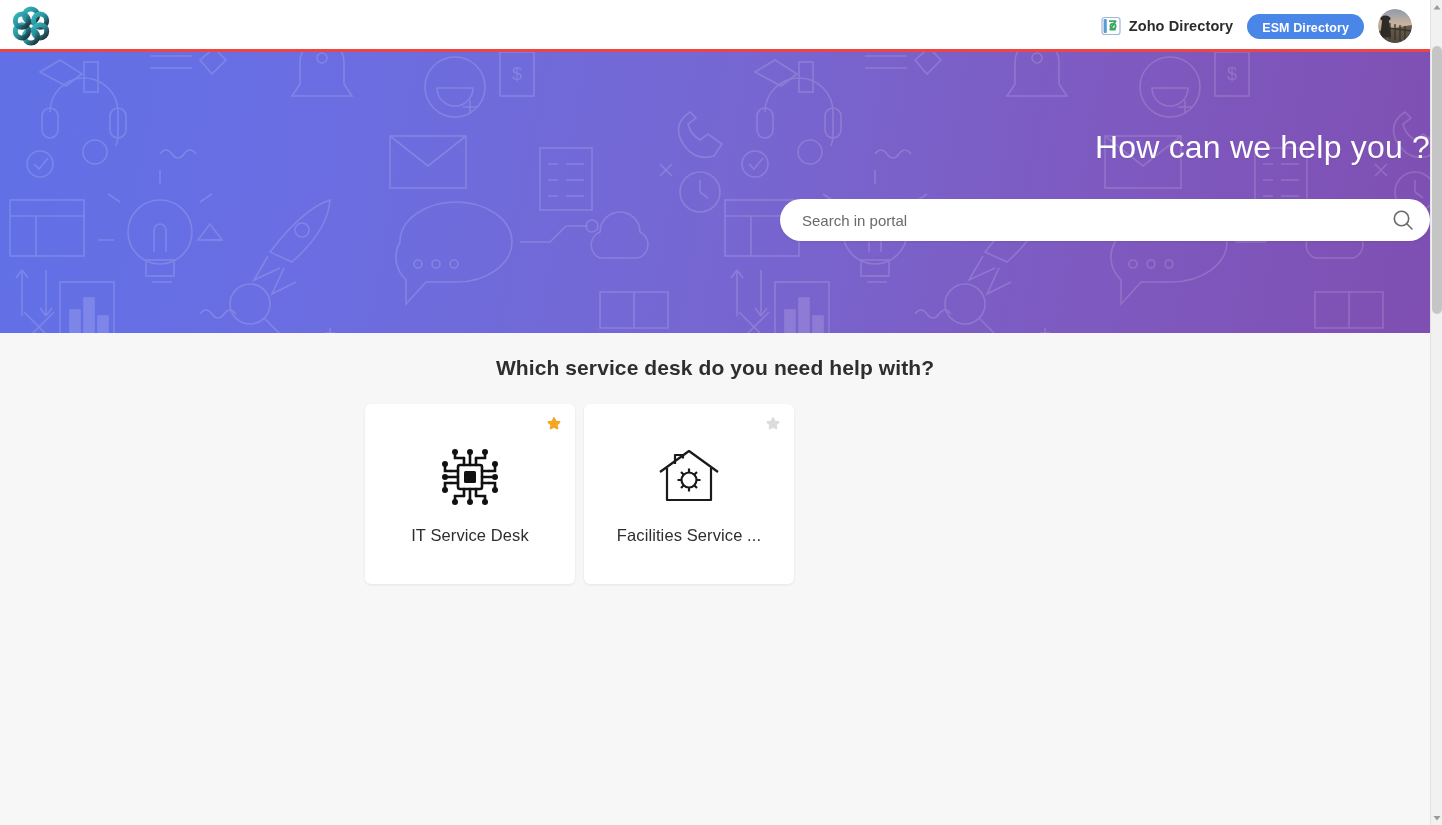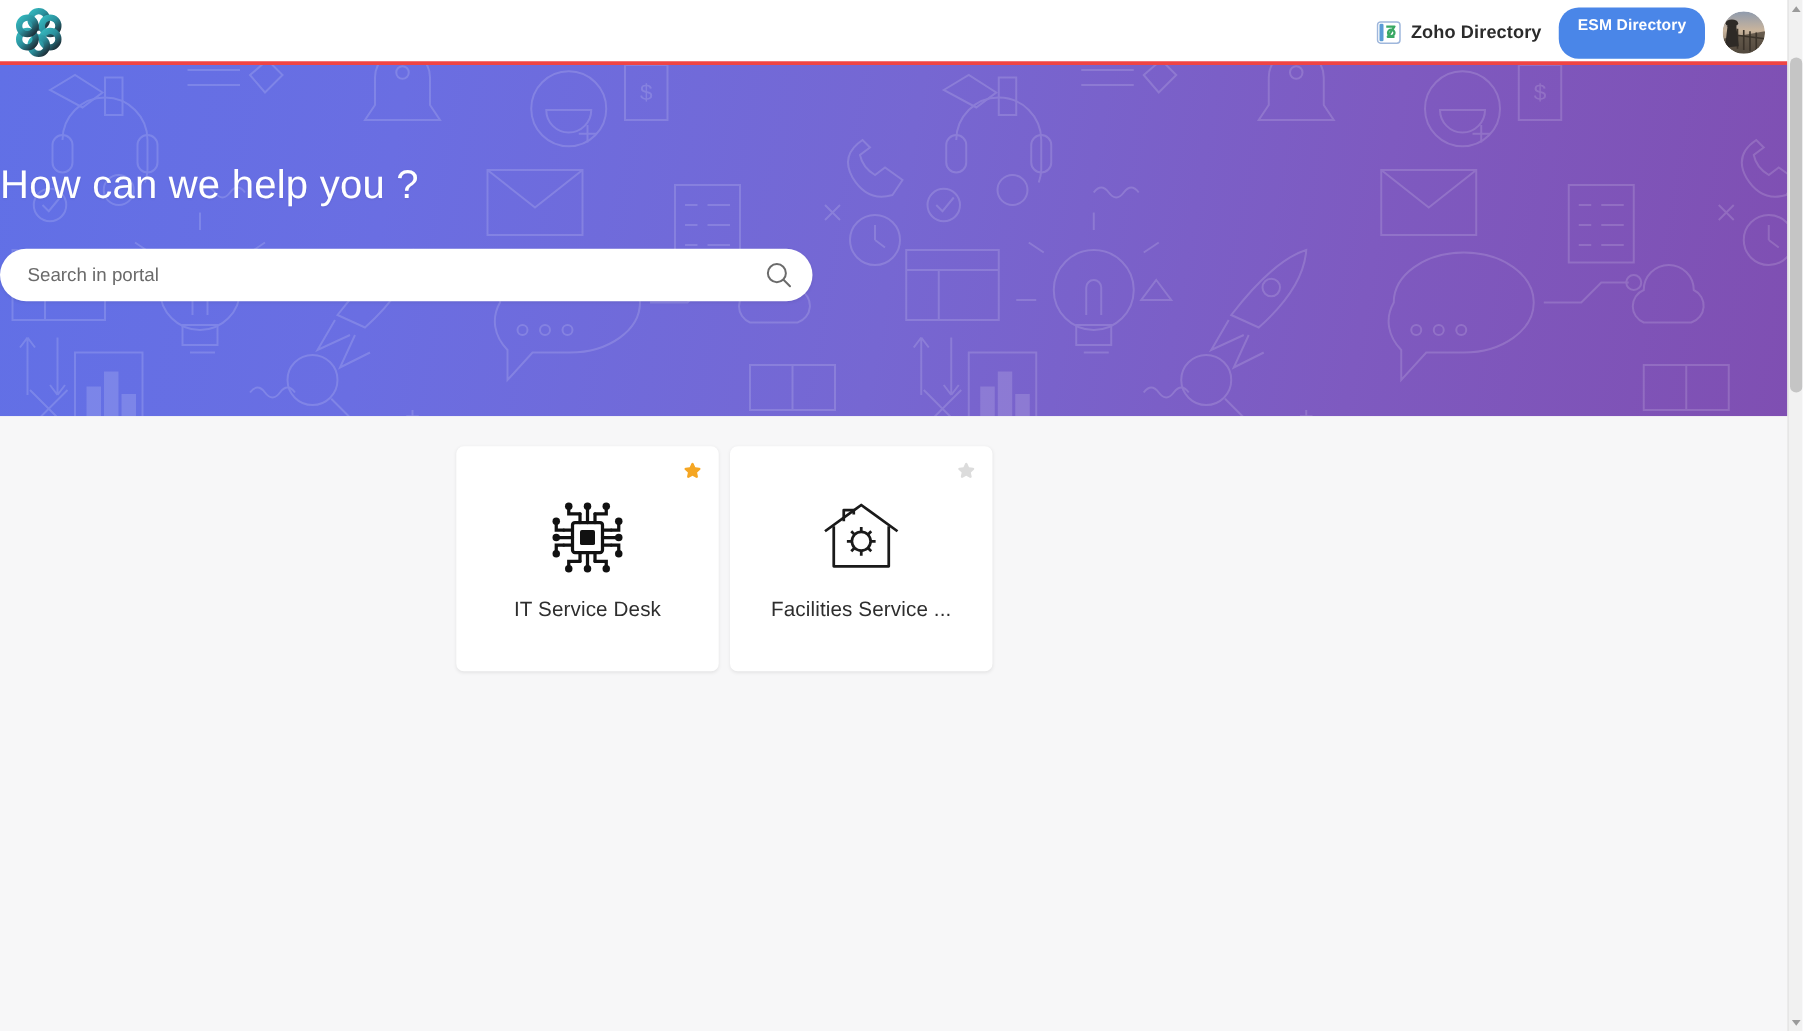--- a/index.html
+++ b/index.html
@@ -69,21 +69,21 @@
     color: #2b2b2b;
     letter-spacing: .1px;
     white-space: nowrap;
   }
 
   .esm-btn {
     background: #4a86e8;
     color: #ffffff;
     font-size: 12.5px;
     font-weight: bold;
-    padding: 7px 15px 20px;
+    padding: 7px 15px 4px;
     border: none;
     border-radius: 16px;
     cursor: pointer;
     letter-spacing: .1px;
     white-space: nowrap;
     font-family: "Liberation Sans", sans-serif;
   }
 
   .avatar {
     width: 34px; height: 34px;
@@ -106,21 +106,21 @@
   .hero-pattern {
     position: absolute;
     inset: 0;
     opacity: .17;
   }
   .hero-inner {
     position: absolute;
     inset: 0;
     display: flex;
     flex-direction: column;
-    align-items: flex-start;
+    align-items: flex-end;
   }
   .hero-title {
     margin-top: 77px;
     font-size: 32px;
     font-weight: normal;
     color: #ffffff;
     letter-spacing: .2px;
     text-shadow: 0 1px 2px rgba(0,0,0,.07);
   }
   .searchbar {
@@ -420,20 +420,21 @@
           <svg width="24" height="24" viewBox="0 0 24 24">
             <circle cx="10.5" cy="10.5" r="7.2" fill="none" stroke="#6b6b6b" stroke-width="1.6"></circle>
             <line x1="15.8" y1="15.8" x2="21" y2="21" stroke="#6b6b6b" stroke-width="1.6" stroke-linecap="round"></line>
           </svg>
         </button>
       </div>
     </div>
   </div>
 
   <div class="main">
+    <h2 class="section-title">Which service desk do you need help with?</h2>
 
     <div class="card-grid">
 
       <div class="card">
         <svg class="card-star" viewBox="0 0 20 20">
           <path d="M10 1.4c.5 0 .9.3 1.1.8l1.7 3.7 4 .5c1.2.1 1.6 1.4.8 2.2l-3 2.7.8 4c.2 1.1-.9 1.8-1.8 1.3L10 14.6l-3.6 2c-.9.5-2-.2-1.8-1.3l.8-4-3-2.7c-.8-.8-.4-2.1.8-2.2l4-.5 1.7-3.7c.2-.5.6-.8 1.1-.8z" fill="#f5a623"></path>
         </svg>
         <div class="card-icon">
           <svg width="62" height="62" viewBox="0 0 62 62">
             <g stroke="#111111" stroke-width="2.6" fill="none" stroke-linecap="round">

